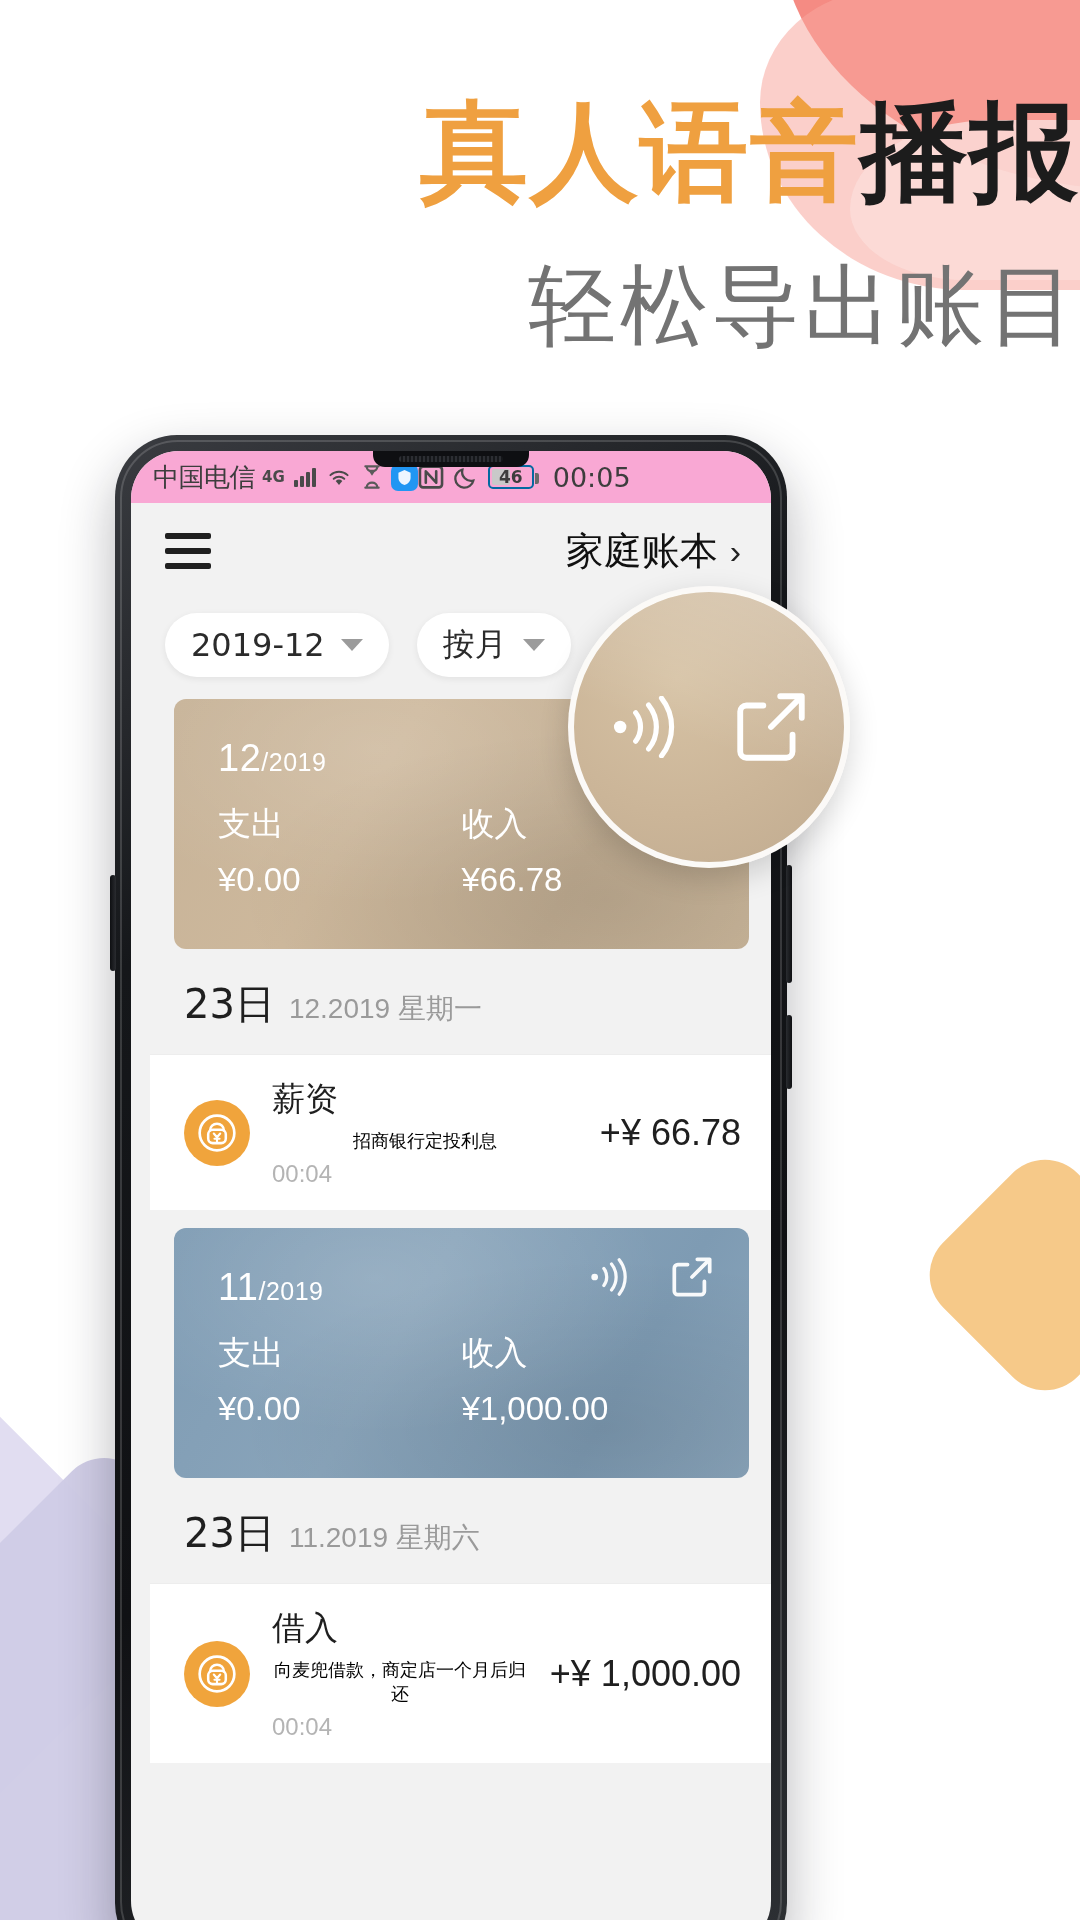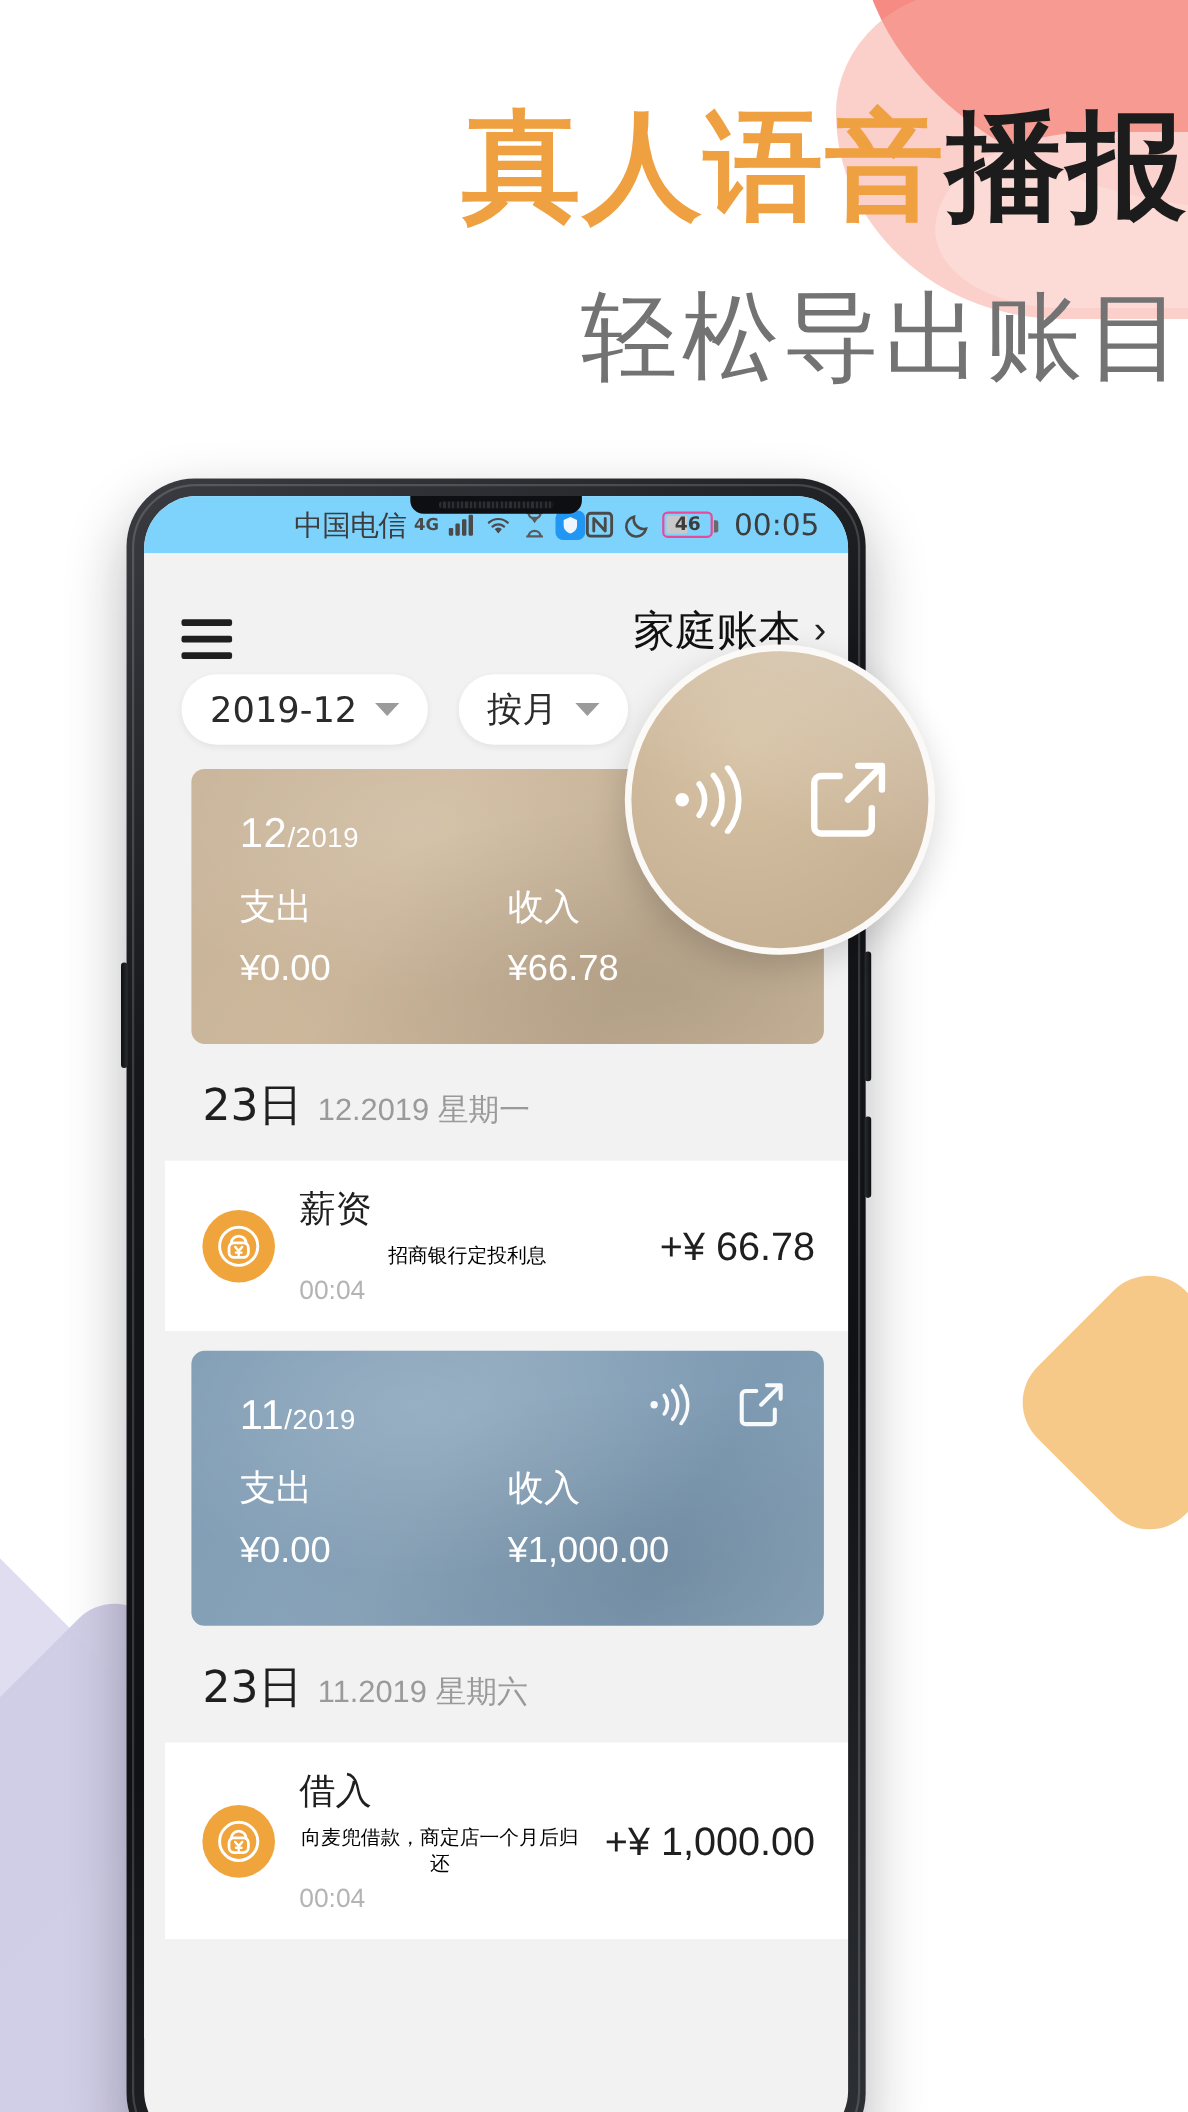--- a/index.html
+++ b/index.html
@@ -111,50 +111,50 @@
   }
   .notch i{
     position:absolute; top:5px; left:50%; transform:translateX(-50%);
     width:104px; height:6px; border-radius:4px;
     background:repeating-linear-gradient(90deg,#2c2e33 0 2px,#15171a 2px 4px);
   }
 
   
   .statusbar{
     height:52px; padding:0 26px 0 22px;
-    display:flex; align-items:center; justify-content:flex-end;
-    background:#7dd3fc; color:#4a4a4a;
+    display:flex; align-items:center; justify-content:flex-start;
+    background:#f9a8d4; color:#4a4a4a;
     font-size:25px; font-family:"DejaVu Sans","Liberation Sans",sans-serif;
   }
   .sb-left,.sb-right{ display:flex; align-items:center; gap:9px; }
   .carrier{ font-size:26px; color:#3d3d3d; letter-spacing:-.5px; }
   .net4g{ font-size:15px; font-weight:bold; color:#4a4a4a; margin-left:-2px; line-height:1;}
   .bars{ display:flex; align-items:flex-end; gap:2px; height:20px; }
   .bars i{ width:4px; background:#4a4a4a; border-radius:1px; }
   .bars i:nth-child(1){height:7px}.bars i:nth-child(2){height:11px}
   .bars i:nth-child(3){height:15px}.bars i:nth-child(4){height:19px}
   .shield{
     width:27px;height:27px;background:#2196f3;border-radius:7px;
     display:flex;align-items:center;justify-content:center;
   }
   .batt{
-    width:46px;height:24px;border:2px solid #ec4899;border-radius:5px;
+    width:46px;height:24px;border:2px solid #0369a1;border-radius:5px;
     display:flex;align-items:center;justify-content:center;position:relative;
     font-size:17px;color:#3d3d3d;font-weight:bold;
   }
   .batt::after{ content:""; position:absolute; right:-7px; top:6px; width:4px;height:11px;
     background:#6a6a6a;border-radius:0 2px 2px 0;}
   .batt .fill{ position:absolute; left:2px; top:2px; bottom:2px; width:44%; background:#c9c9c9; border-radius:2px;}
   .batt span{ position:relative; z-index:2; }
   .clock{ font-size:27px; color:#3d3d3d; margin-left:10px; }
 
   
   .app-header{
-    height:96px; display:flex; align-items:flex-end; justify-content:space-between;
-    padding:0 20px 0 34px; background:#f2f2f2;
+    height:96px; display:flex; align-items:center; justify-content:space-between;
+    padding:0 30px 0 34px; background:#f2f2f2;
   }
   .hamburger{ width:46px; }
   .hamburger i{ display:block; height:6px; background:#1f1f1f; border-radius:2px; margin-bottom:9px;}
   .hamburger i:last-child{ margin-bottom:0; }
   .book-title{ display:flex; align-items:center; gap:12px; }
   .book-title .txt{ font-size:38px; color:#111; font-family:"DejaVu Sans","Liberation Sans",sans-serif;}
   .chev{ font-size:34px; color:#222; font-weight:300; }
 
   
   .chips{ display:flex; gap:28px; padding:14px 0 22px 34px; background:#f2f2f2;}

